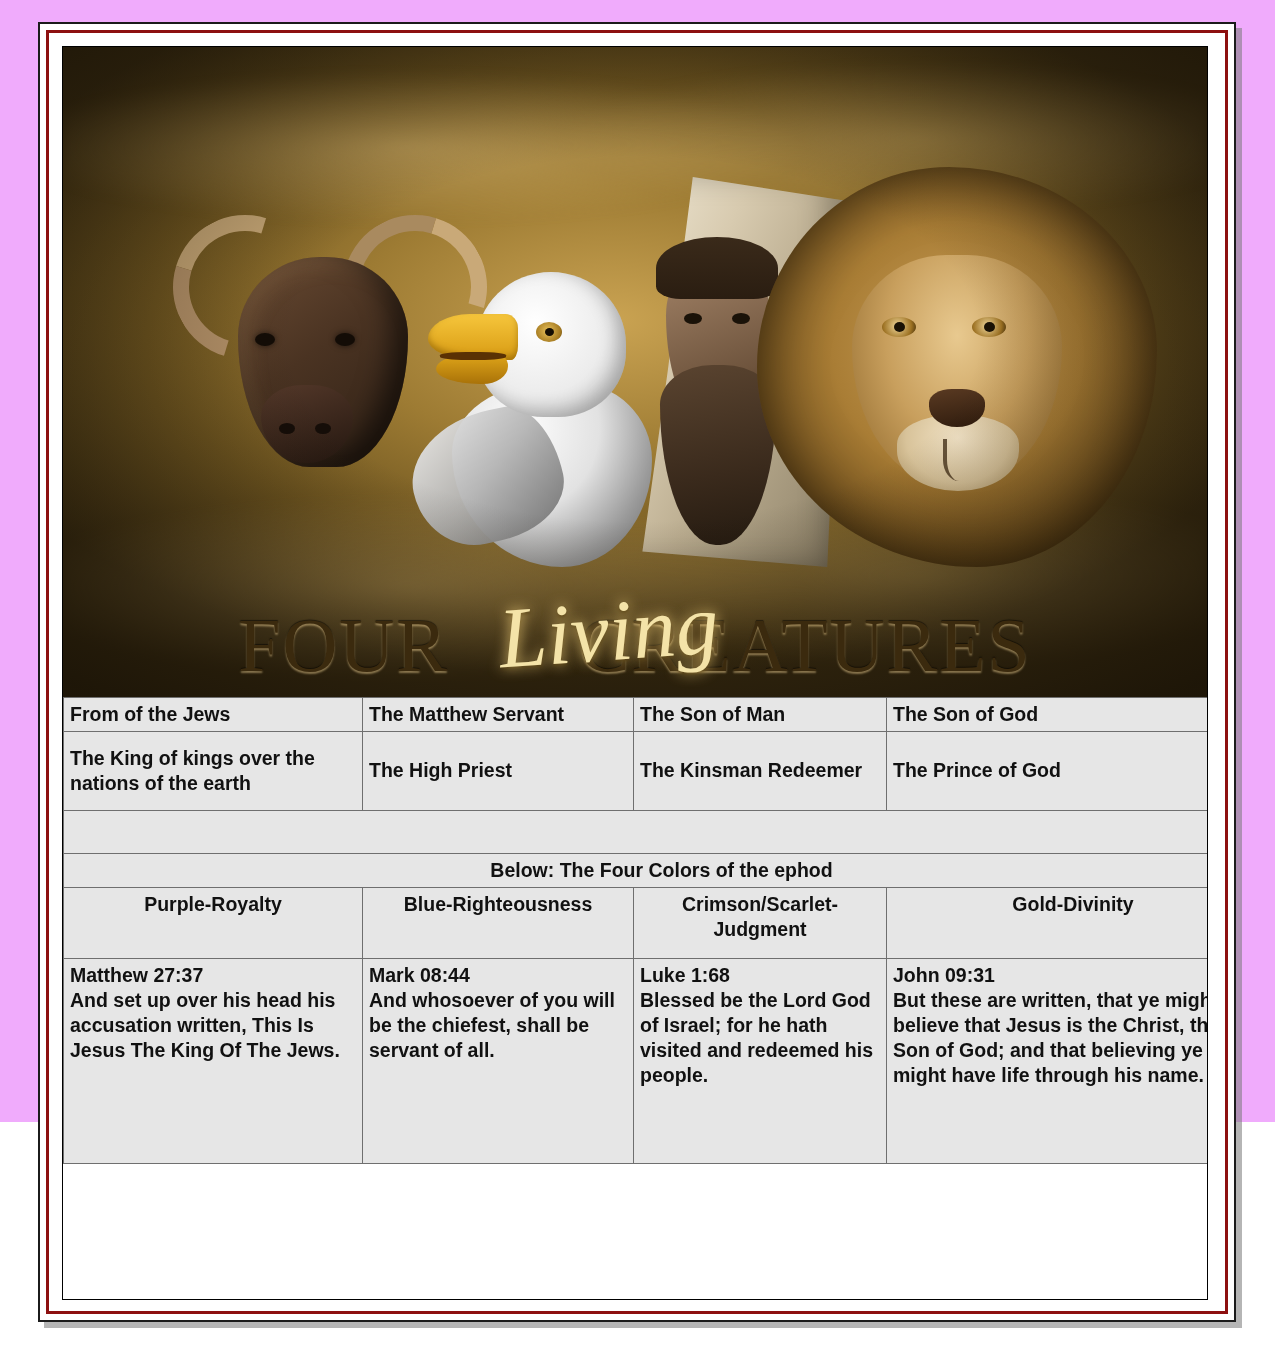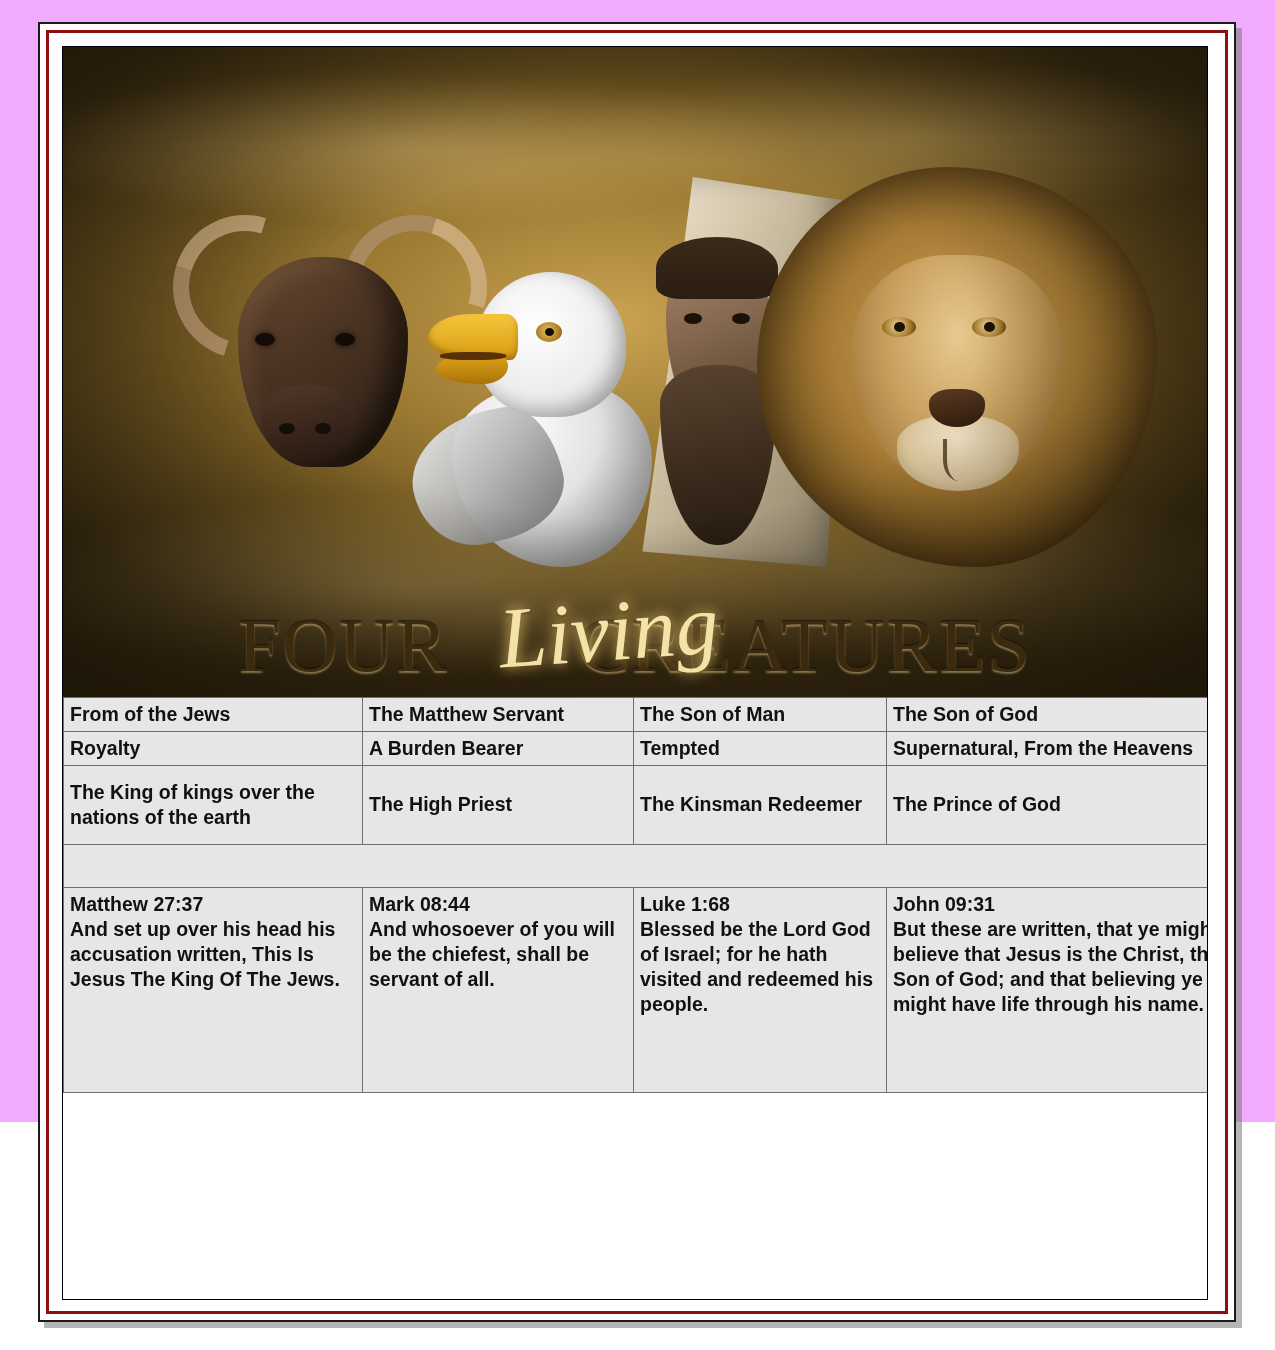--- a/index.html
+++ b/index.html
@@ -424,34 +424,37 @@
       </div>
 
       <table class="grid">
         <tbody>
           <tr>
             <td class="c1">From of the Jews</td>
             <td class="c2">The Matthew Servant</td>
             <td class="c3">The Son of Man</td>
             <td class="c4">The Son of God</td>
           </tr>
-          <tr>
-            <td class="c1">Royalty</td>
-            <td class="c2">A Burden Bearer</td>
-            <td class="c3">Tempted</td>
-            <td class="c4">Supernatural, From the Heavens</td>
-          </tr>
           <tr class="row-tall">
             <td class="c1 mid">The King of kings over the nations of the earth</td>
             <td class="c2 mid">The High Priest</td>
             <td class="c3 mid">The Kinsman Redeemer</td>
             <td class="c4 mid">The Prince of God</td>
           </tr>
           <tr>
             <td class="blank" colspan="4">&nbsp;</td>
+          </tr>
+          <tr>
+            <td class="center" colspan="4">Below: The Four Colors of the ephod</td>
+          </tr>
+          <tr class="ephod-head">
+            <td class="c1">Purple-Royalty</td>
+            <td class="c2">Blue-Righteousness</td>
+            <td class="c3">Crimson/Scarlet-Judgment</td>
+            <td class="c4">Gold-Divinity</td>
           </tr>
           <tr class="verse">
             <td class="c1">
               <div>Matthew 27:37</div>
               <div> And set up over his head his accusation written, This Is Jesus The King Of The Jews.</div>
             </td>
             <td class="c2">
               <div>Mark 08:44</div>
               <div>And whosoever of you will be the chiefest, shall be servant of all.</div>
             </td>

